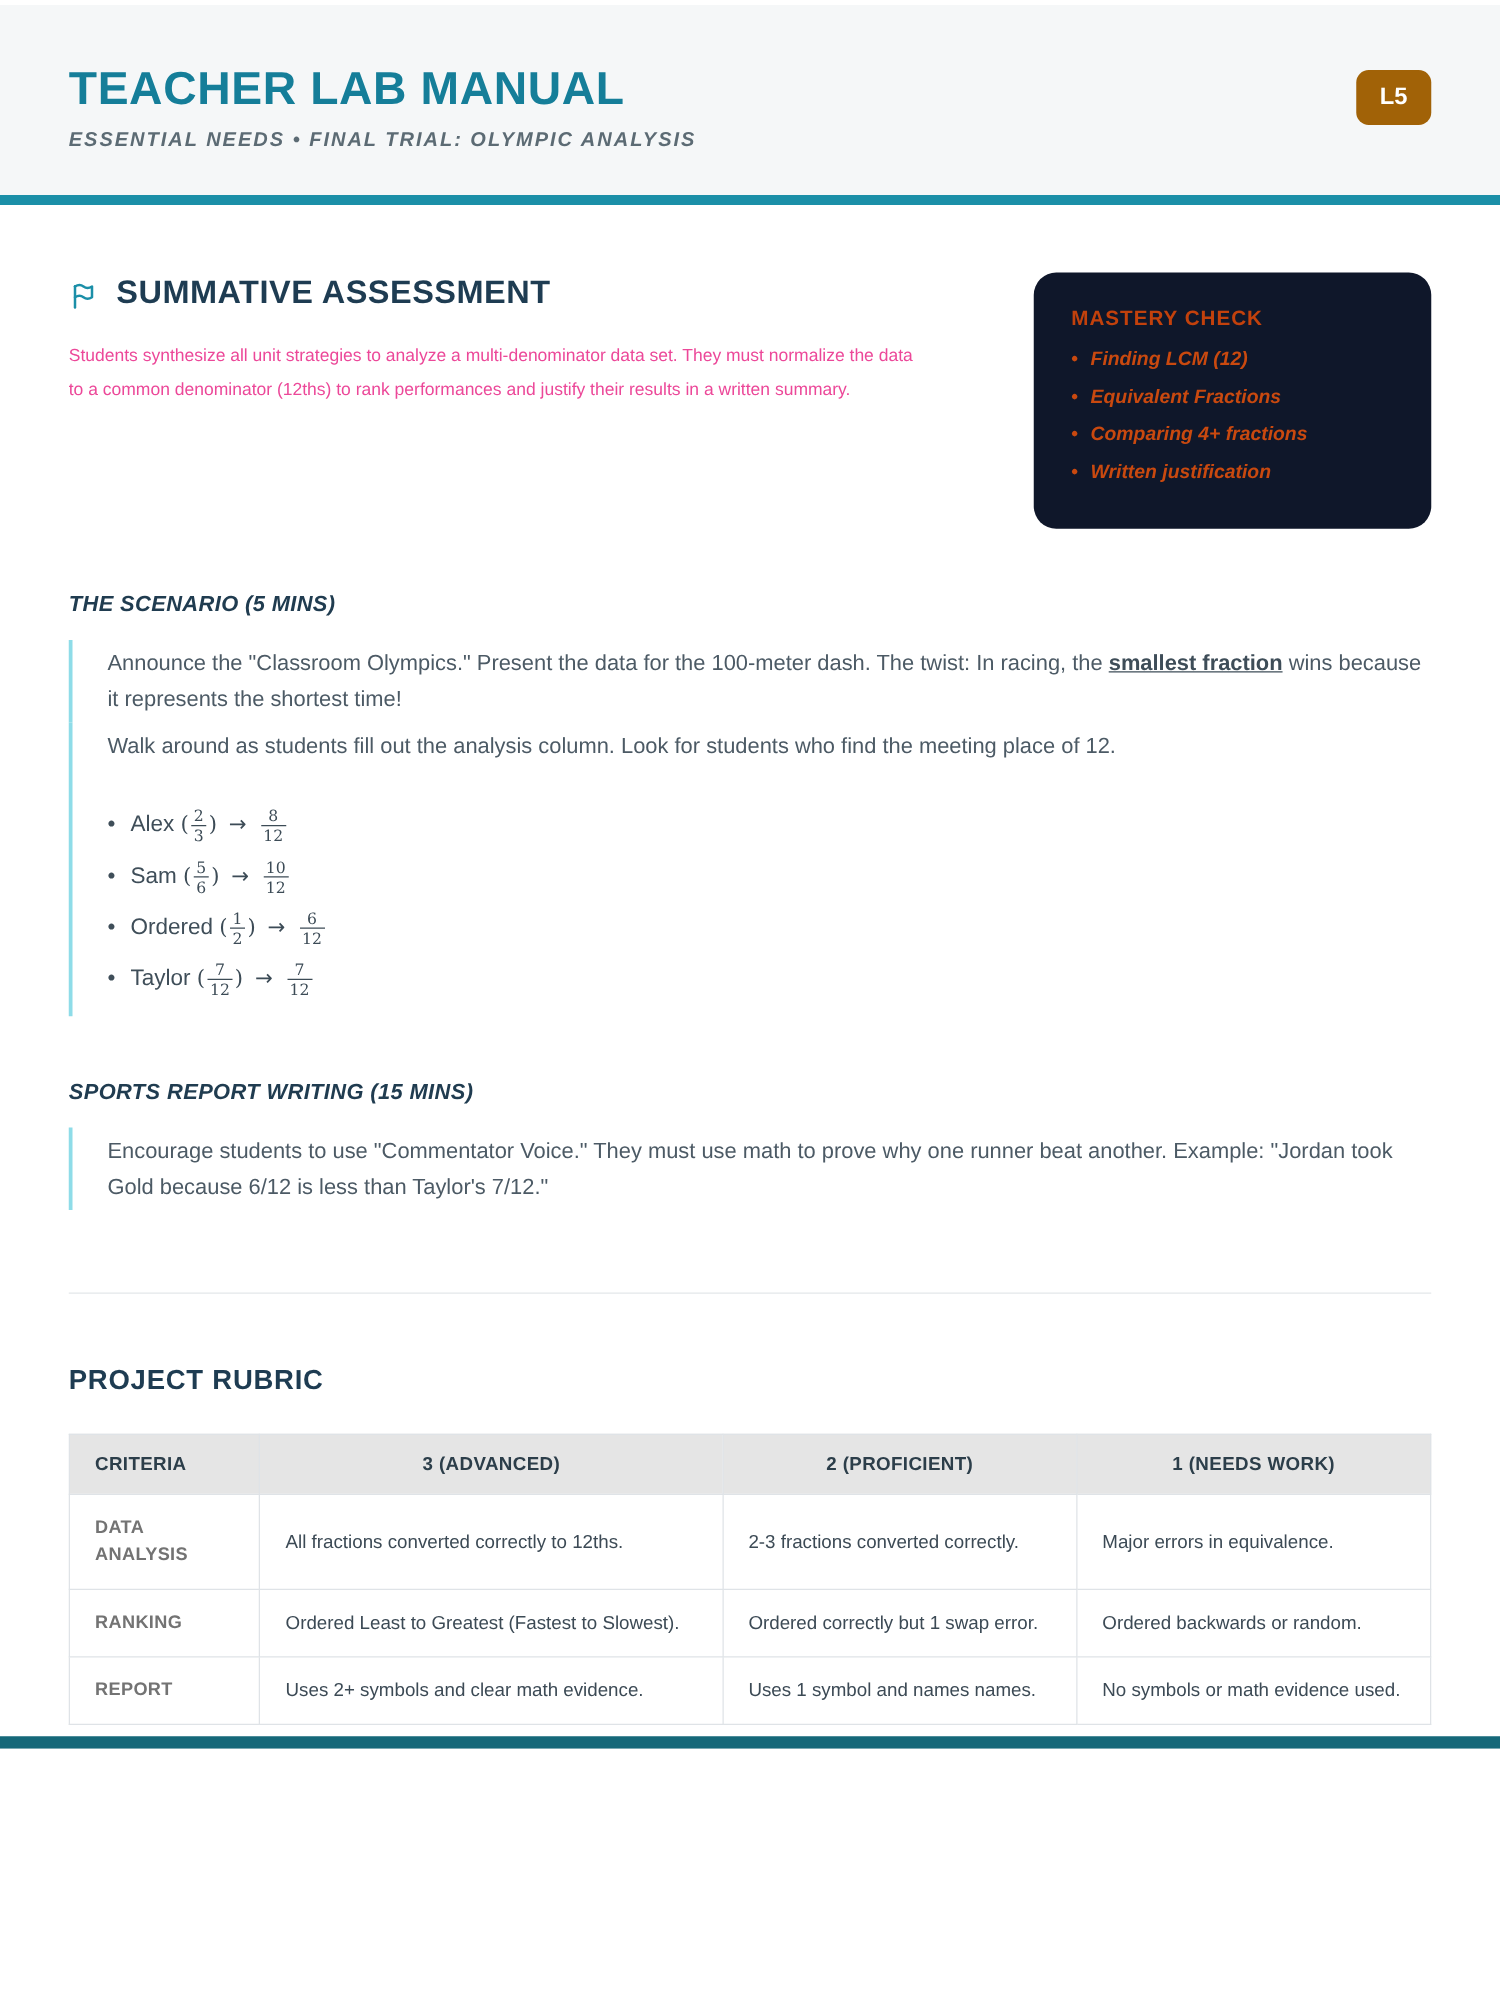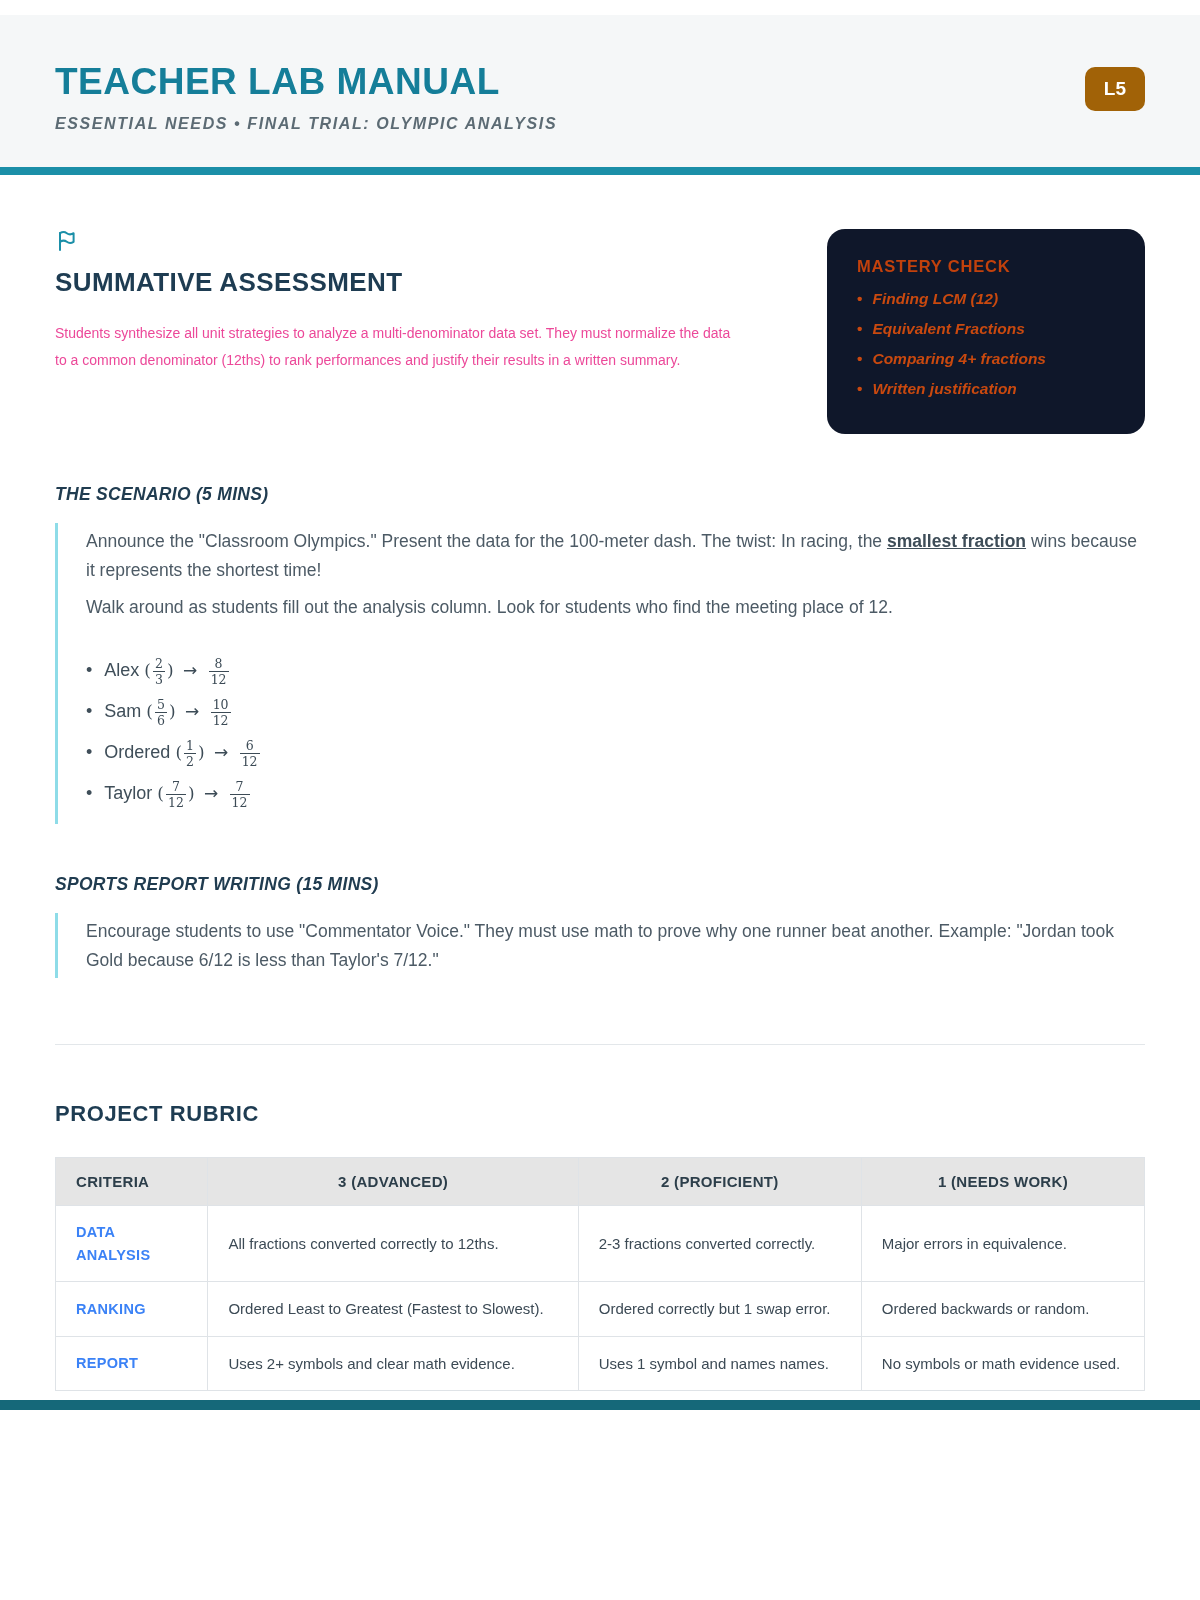--- a/index.html
+++ b/index.html
@@ -1,33 +1,33 @@
 <!DOCTYPE html>
 <html lang="en"><head>
 <meta charset="utf-8">
 <style>
   * { box-sizing: border-box; }
   html, body { margin: 0; padding: 0; background: #ffffff; }
   body { font-family: "Liberation Sans", sans-serif; color: #47555f; }
-  .page { width: 1200px; height: 1395px; position: relative; background: #ffffff; overflow: hidden; margin: 15px auto; }
+  .page { width: 1200px; height: 1395px; position: relative; background: #ffffff; overflow: hidden; margin: 4px auto; }
 
   
   .header { background: #f5f7f8; padding: 46px 55px 34px 55px; }
   .header-row { display: flex; justify-content: space-between; align-items: flex-start; }
   .page-title { margin: 0; font-size: 37px; font-weight: 800; color: #157e99; letter-spacing: 0.5px; }
   .page-subtitle { margin-top: 12px; font-style: italic; font-weight: 700; color: #5c6b74; font-size: 16px; letter-spacing: 1.6px; }
   .lesson-badge { background: #a16207; color: #ffffff; font-weight: 800; font-size: 19px; padding: 11px 19px; border-radius: 10px; margin-top: 6px; }
   .top-accent-bar { height: 8px; background: #1b8fa8; }
 
   
   .content { padding: 0 55px; }
 
   .intro-row { display: flex; justify-content: space-between; align-items: flex-start; gap: 48px; margin-top: 54px; }
   .intro-left { flex: 1; max-width: 690px; }
-  .section-head { display: flex; align-items: flex-start; gap: 14px; flex-direction: column; }
+  .section-head { display: flex; align-items: flex-end; gap: 14px; }
   .section-title { font-size: 26px; color: #1e3c52; letter-spacing: 0.4px; margin: 0; font-weight: 800; }
   .assessment-description { font-size: 14px; line-height: 1.95; color: #ec4899; margin: 22px 0 0 0; }
 
   .mastery-panel { background: #0f172a; border-radius: 18px; padding: 28px 30px 24px 30px; width: 318px; flex-shrink: 0; }
   .mastery-title { color: #c2410c; font-weight: 800; font-size: 16.5px; letter-spacing: 0.8px; margin: 0 0 14px 0; }
   .mastery-list { list-style: none; margin: 0; padding: 0; }
   .mastery-list li { font-style: italic; font-weight: 700; color: #c9490f; font-size: 15.5px; margin: 12px 0; }
   .mastery-list li::before { content: "•"; margin-right: 10px; color: #c9490f; font-style: normal; }
 
   .subsection-title { font-size: 17.5px; font-weight: 700; font-style: italic; color: #203c50; letter-spacing: 0.3px; margin: 50px 0 18px 0; }
@@ -45,21 +45,21 @@
   .arrow { font-family: "DejaVu Sans", sans-serif; margin: 0 4px; }
 
   .section-divider { border: none; border-top: 1px solid #e3e7ea; margin: 66px 0 0 0; }
 
   .rubric-title { font-size: 22px; color: #1e3c52; letter-spacing: 0.6px; font-weight: 800; margin: 56px 0 0 0; }
   table.rubric { width: 100%; border-collapse: collapse; margin-top: 30px; }
   .rubric th, .rubric td { border: 1px solid #dfe3e7; padding: 15px 20px; text-align: left; vertical-align: middle; }
   .rubric thead th { background: #e5e5e5; font-weight: 700; color: #2c3e4a; font-size: 15px; letter-spacing: 0.3px; }
   .rubric thead th.center { text-align: center; }
   .rubric td { font-size: 15px; line-height: 1.55; color: #3c4a55; }
-  .rubric td.crit { font-weight: 700; color: #3b82f6; font-size: 14.5px; letter-spacing: 0.3px; }
+  .rubric td.crit { font-weight: 700; color: #737373; font-size: 14.5px; letter-spacing: 0.3px; }
 
   .footer-accent-bar { position: absolute; left: 0; bottom: 0; width: 100%; height: 10px; background: #156879; }
 </style>
 </head>
 <body>
 
 <div class="page">
 
   <header class="header">
     <div class="header-row">

